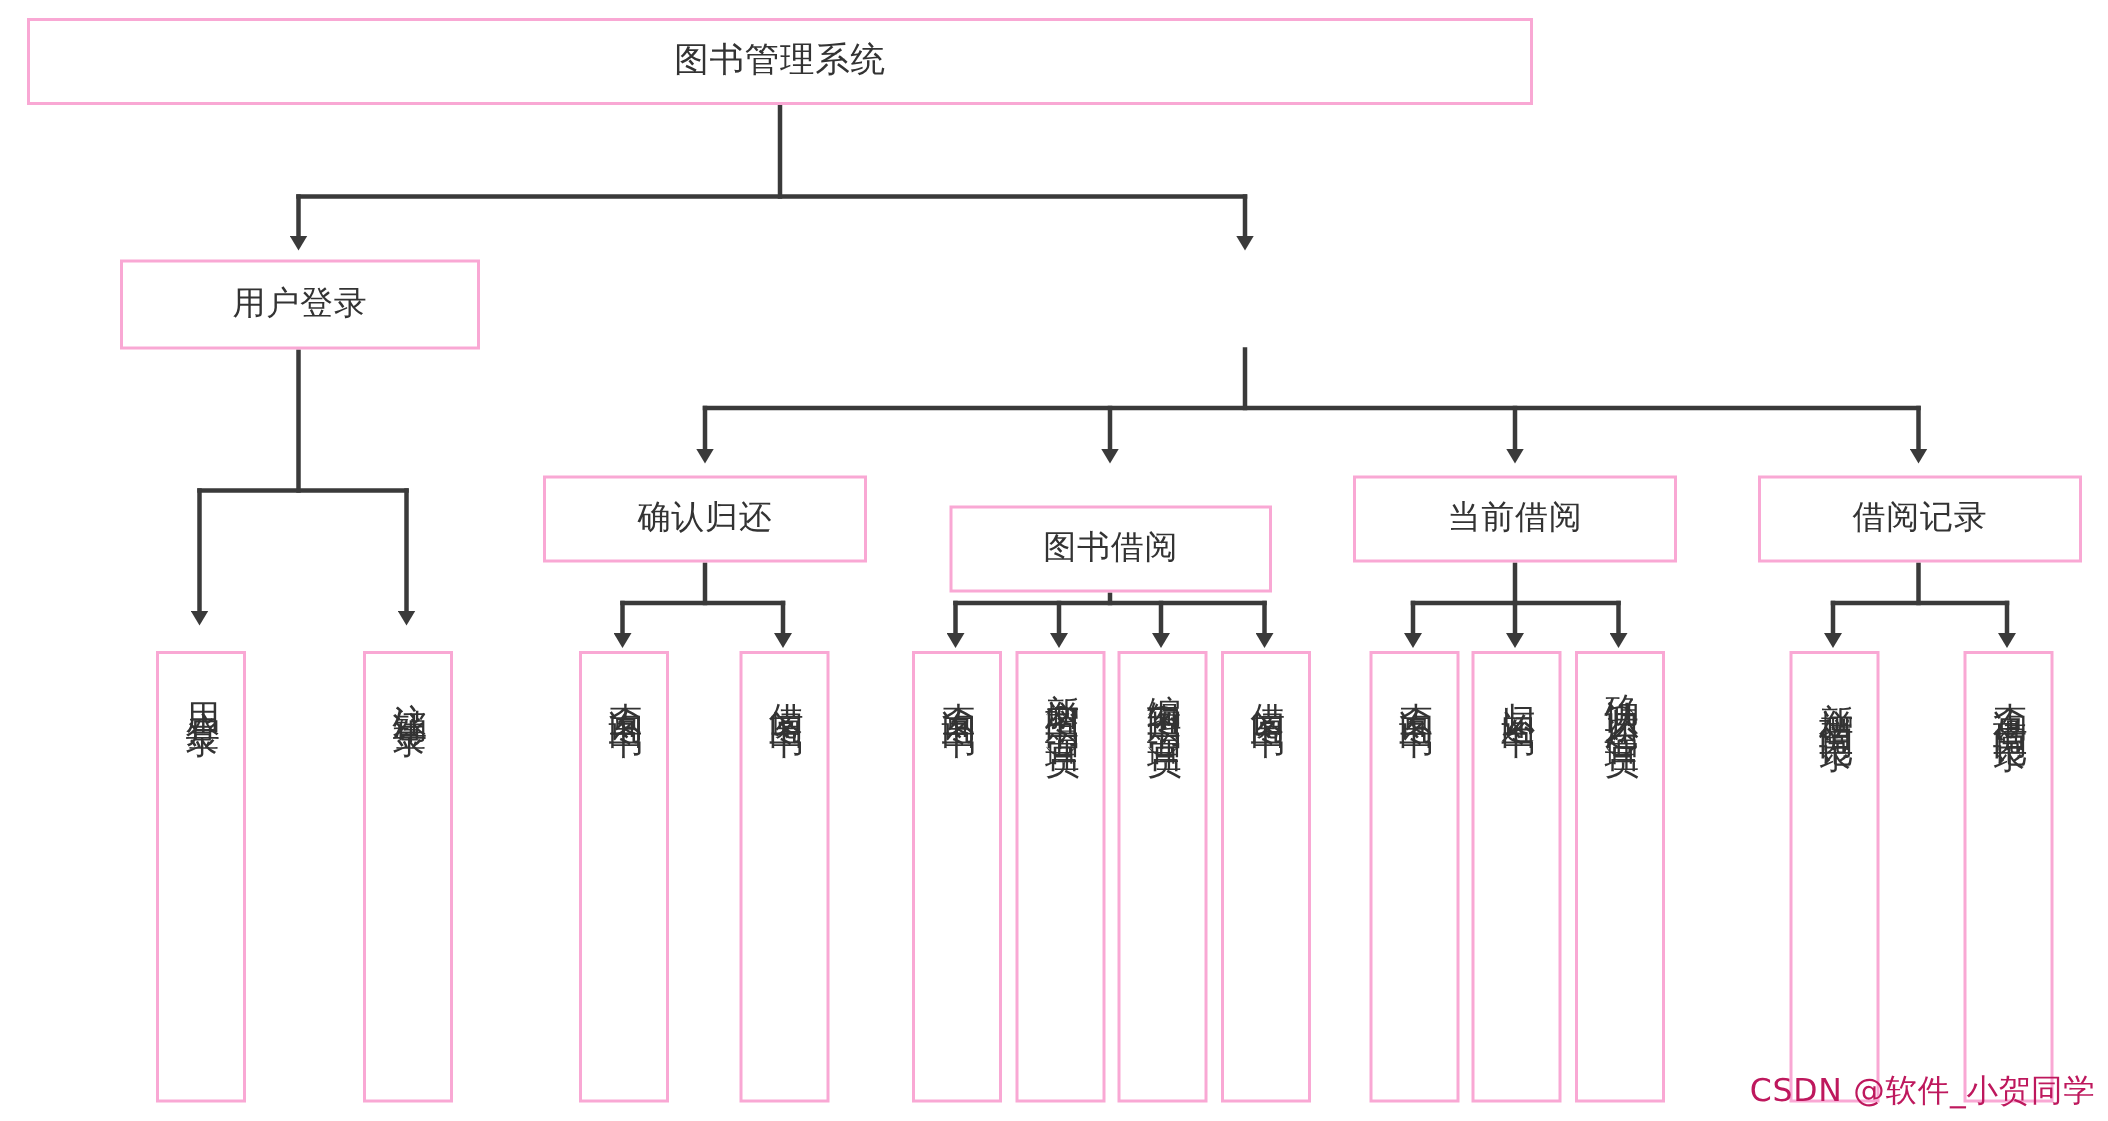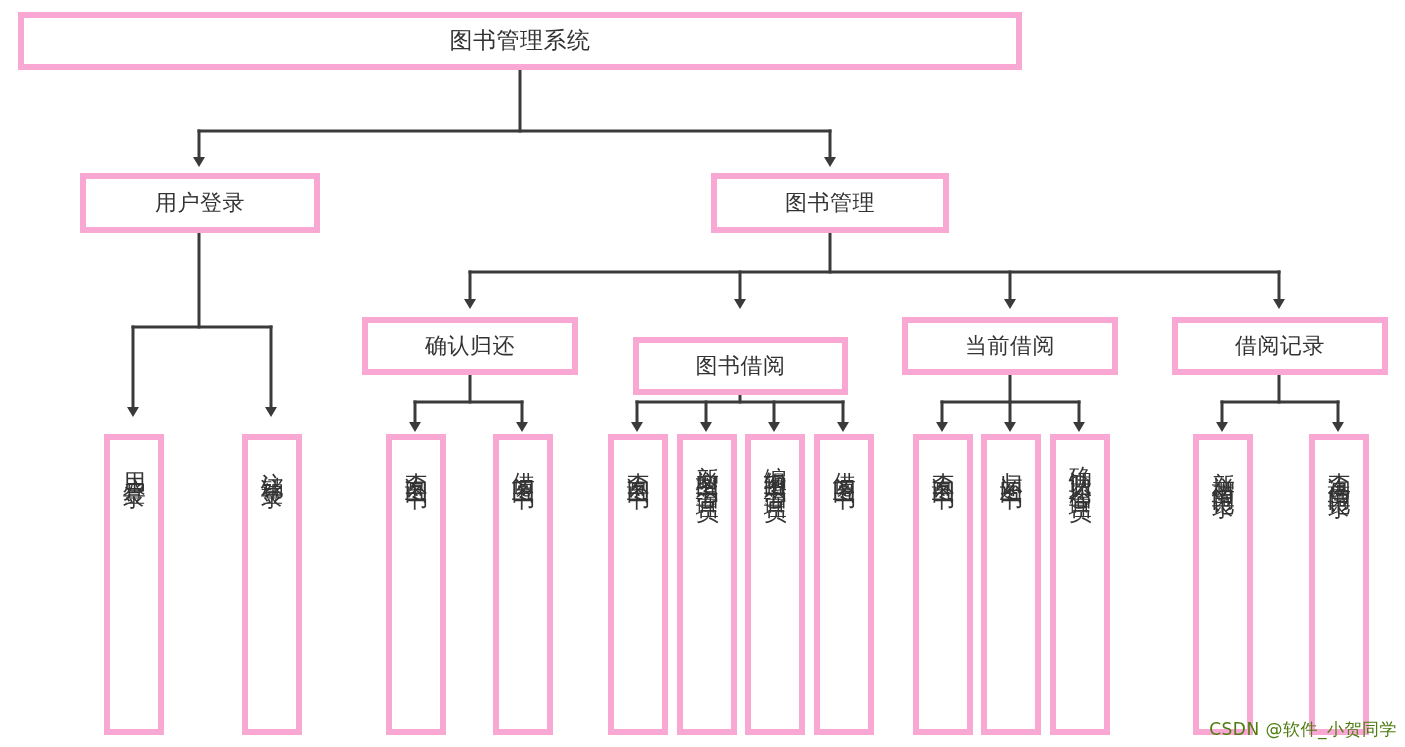--- a/index.html
+++ b/index.html
@@ -22,21 +22,21 @@
     position: absolute;
     left: 0;
     top: 0;
     width: 1405px;
     height: 747px;
   }
   .node-box {
     position: absolute;
     box-sizing: border-box;
     background: #ffffff;
-    border: 6px solid #f9a8d4;
+    border: 2px solid #f9a8d4;
     display: flex;
     align-items: center;
     justify-content: center;
     color: #333333;
   }
   .node-label {
     color: #333333;
     text-align: center;
     line-height: 1.18;
     white-space: nowrap;
@@ -63,22 +63,22 @@
     justify-content: center;
     padding-top: 14px;
   }
   .leaf-box.tall-text {
     padding-top: 8px;
   }
   #watermark {
     position: absolute;
     right: 8px;
     bottom: 6px;
-    font-size: 17px;
-    color: #4d7c0f;
+    font-size: 21px;
+    color: #be185d;
     white-space: nowrap;
     pointer-events: none;
     letter-spacing: 0.5px;
   }
 </style>
 </head>
 <body>
 
 <div id="diagram-root">
 
@@ -133,23 +133,20 @@
   </svg>
 
   <div class="node-box" style="left:18px; top:12px; width:1004px; height:58px;">
     <span class="node-label h-label root-label">图书管理系统</span>
   </div>
 
   <div class="node-box" style="left:80px; top:173px; width:240px; height:60px;">
     <span class="node-label h-label">用户登录</span>
   </div>
 
-  <div class="node-box" style="left:711px; top:173px; width:238px; height:60px;">
-    <span class="node-label h-label">图书管理</span>
-  </div>
 
   <div class="node-box" style="left:362px; top:317px; width:216px; height:58px;">
     <span class="node-label h-label">确认归还</span>
   </div>
 
   <div class="node-box" style="left:633px; top:317px; width:215px; height:58px;margin-top:20px;">
     <span class="node-label h-label">图书借阅</span>
   </div>
 
   <div class="node-box" style="left:1172px; top:317px; width:216px; height:58px;">

